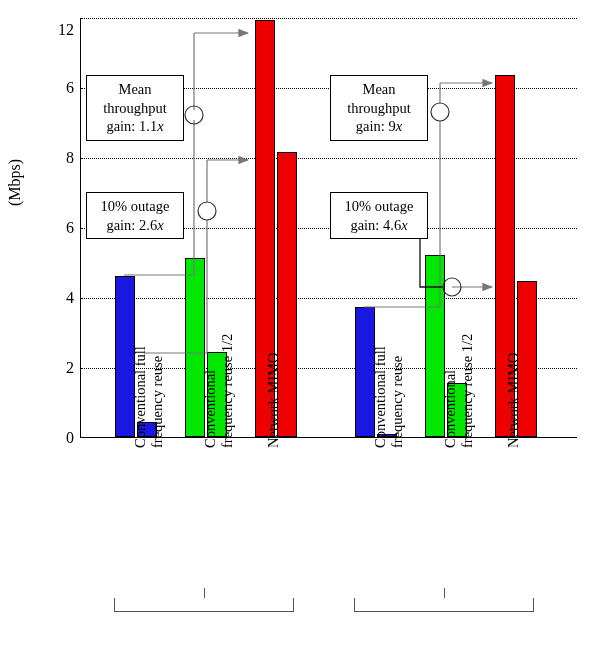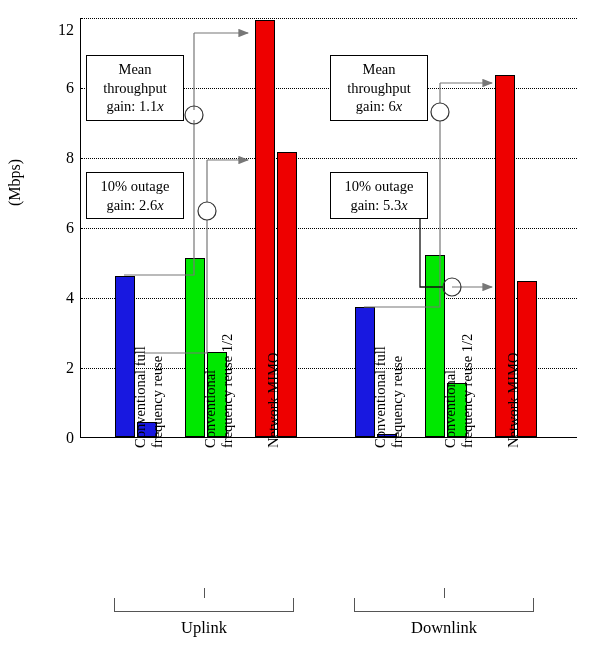--- a/index.html
+++ b/index.html
@@ -105,20 +105,21 @@
   .callout {
     position: absolute;
     border: 1.3px solid #000;
     background: #ffffff;
     font-size: 14.5px;
     line-height: 1.28;
     padding: 4px 7px;
     box-sizing: border-box;
     text-align: center;
     z-index: 20;
+    margin-top: 20px;
   }
   .callout i { font-style: italic; }
 
   
   #annot {
     position: absolute;
     left: 0; top: 0;
     width: 600px; height: 664px;
     pointer-events: none;
     z-index: 15;
@@ -180,25 +181,23 @@
     <span>frequency reuse</span>
   </div>
   <div class="xcat" style="left:442px; top:448px;">
     <span>Conventional</span><br>
     <span>frequency reuse 1/2</span>
   </div>
   <div class="xcat" style="left:505px; top:448px;">Network MIMO</div>
 
   <div class="brace" style="left:114px; top:598px; width:180px;"></div>
   <div class="brace-stem" style="left:204px; top:588px;"></div>
-  <div class="group-label" style="left:144px; top:618px; width:120px;">Uplink</div>
 
   <div class="brace" style="left:354px; top:598px; width:180px;"></div>
   <div class="brace-stem" style="left:444px; top:588px;"></div>
-  <div class="group-label" style="left:384px; top:618px; width:120px;">Downlink</div>
 
   <svg id="annot" viewBox="0 0 600 664">
     <defs>
       <marker id="arr" markerWidth="9" markerHeight="7" refX="8" refY="3.5" orient="auto">
         <polygon points="0 0, 9 3.5, 0 7" fill="#777"></polygon>
       </marker>
     </defs>
 
     <path d="M 194 33 L 194 110 L 194 110" stroke="#777" stroke-width="1.2" fill="none"></path>
     <path d="M 194 33 L 248 33" stroke="#777" stroke-width="1.2" fill="none" marker-end="url(#arr)"></path>
@@ -227,21 +226,21 @@
   </div>
 
   <div class="callout" style="left:86px; top:172px; width:98px;">
     <span>10% outage</span><br>
     <span>gain: 2.6</span><i>x</i>
   </div>
 
   <div class="callout" style="left:330px; top:55px; width:98px;">
     <span>Mean</span><br>
     <span>throughput</span><br>
-    <span>gain: 6</span><i>x</i>
+    <span>gain: 9</span><i>x</i>
   </div>
 
   <div class="callout" style="left:330px; top:172px; width:98px;">
     <span>10% outage</span><br>
-    <span>gain: 5.3</span><i>x</i>
+    <span>gain: 4.6</span><i>x</i>
   </div>
 
 </div>
 
 </body></html>

